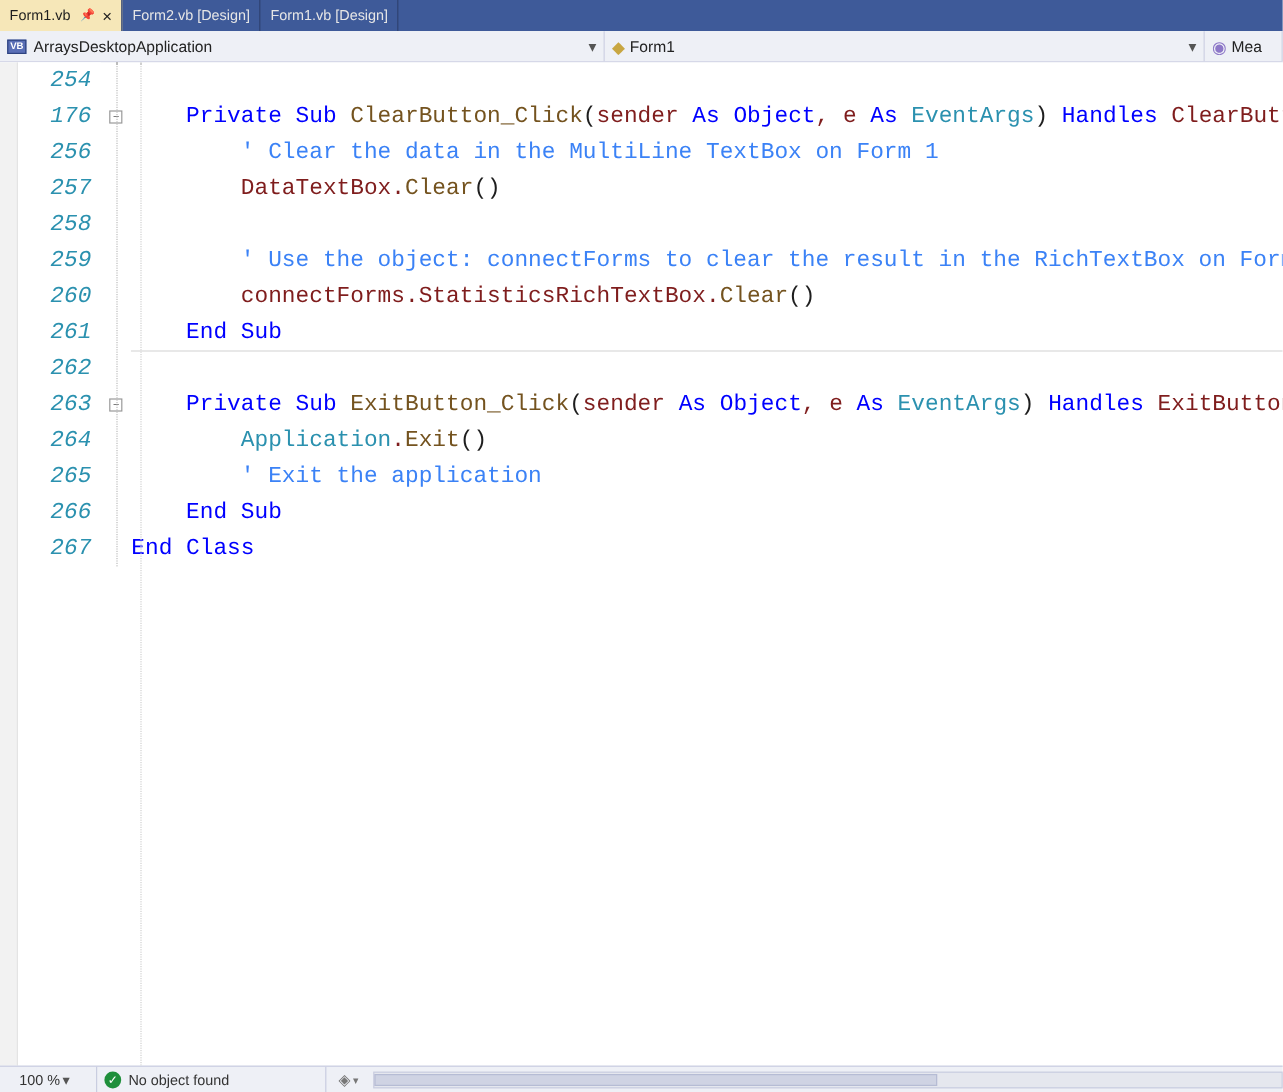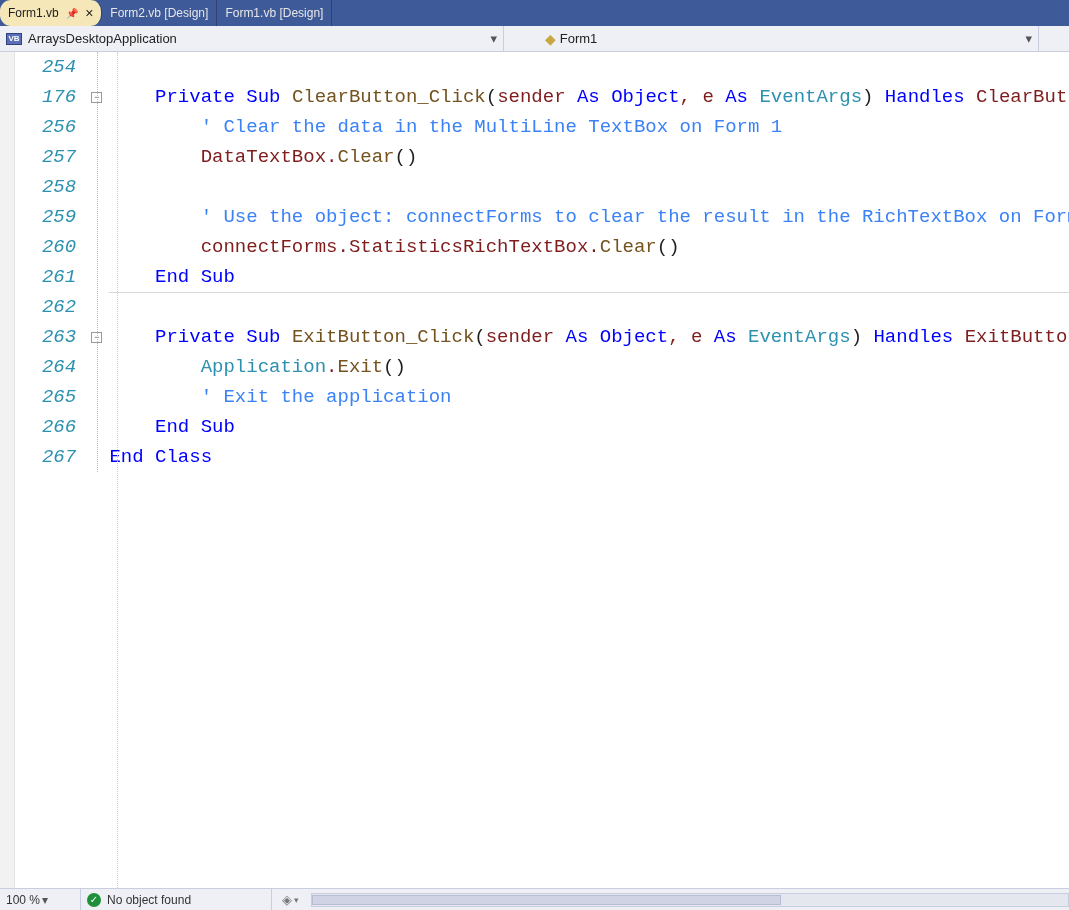--- a/index.html
+++ b/index.html
@@ -26,32 +26,30 @@
     padding: 0 8px;
     height: 100%;
     color: #e6e6e6;
     font-size: 12px;
     border-right: 1px solid #2e4372;
     cursor: pointer;
   }
   .tab.active {
     background: #f6e7b8;
     color: #1e1e1e;
-    border-radius: 11px;
   }
   .tab .pin { margin-left:8px; font-size:10px; color:#1e1e1e;}
   .tab .close { margin-left: 6px; font-size: 14px; line-height: 1; }
   
   .navbar {
     display: flex;
     height: 26px;
     background: #eef0f6;
     border-bottom: 1px solid #c9cde0;
     align-items: stretch;
-    gap: 35px;
   }
   .navsel {
     display: flex;
     align-items: center;
     border-right: 1px solid #c9cde0;
     padding: 0 6px;
     flex: 0 0 auto;
     background:#eef0f6;
   }
   .navsel.first { flex: 0 0 504px; }
@@ -149,21 +147,21 @@
   .statusbar {
     height:22px;
     background:#eef0f6;
     border-top:1px solid #c9cde0;
     display:flex;
     align-items:center;
     font-size:12px;
     color:#333;
   }
   .stat-zoom {
-    width:70px; padding-left:6px; display:flex; align-items:center;
+    width:70px; padding-left:16px; display:flex; align-items:center;
   }
   .stat-zoom .caret { margin-left:2px; color:#555;}
   .sep { width:1px; height:100%; background:#c9cde0; margin:0 6px 0 10px;}
   .okicon {
     width:14px; height:14px; border-radius:50%;
     background:#1f8f3b; color:#fff;
     display:inline-flex; align-items:center; justify-content:center;
     font-size:10px; margin-right:6px;
   }
   .tagicon { color:#777; margin-left:4px; font-size:13px; display:inline-flex; align-items:center; gap:2px;}

